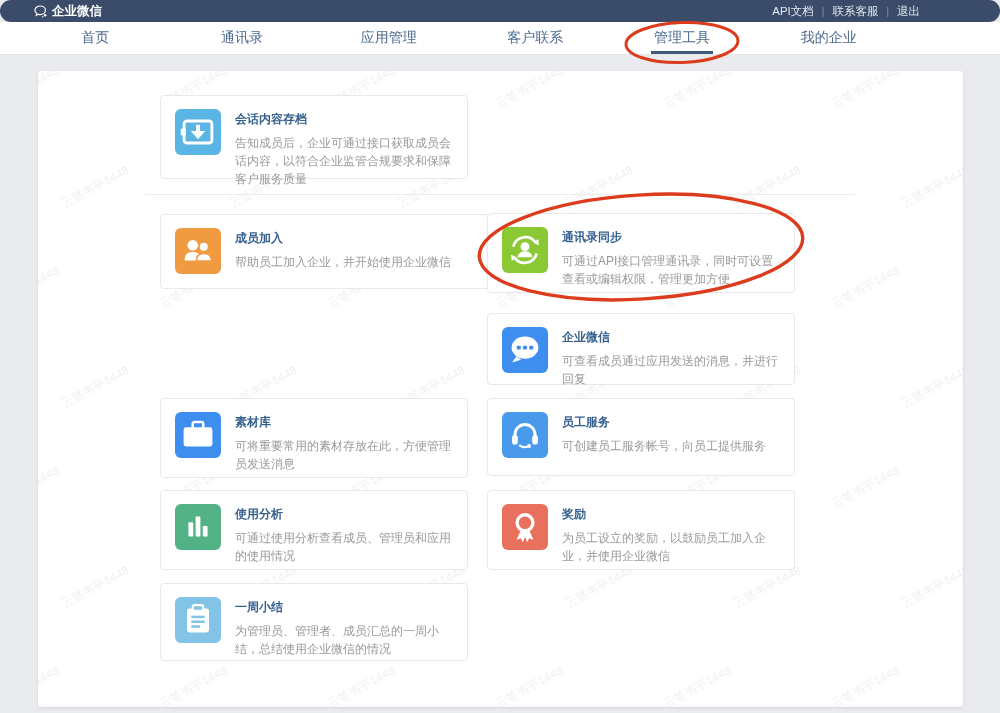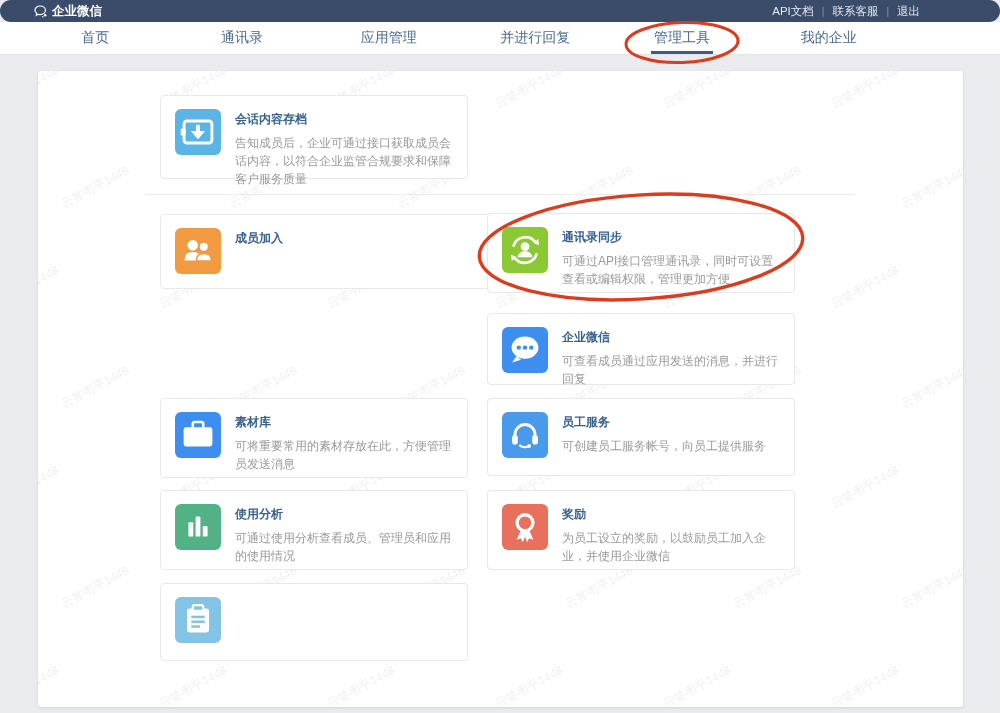--- a/index.html
+++ b/index.html
@@ -65,21 +65,21 @@
     <span class="sep">|</span>
     <span class="lnk">退出</span>
   </div>
 </div>
 
 <div class="navbar">
   <div class="nav-inner">
     <div class="nav-item">首页</div>
     <div class="nav-item">通讯录</div>
     <div class="nav-item">应用管理</div>
-    <div class="nav-item">并进行回复</div>
+    <div class="nav-item">客户联系</div>
     <div class="nav-item active">管理工具</div>
     <div class="nav-item">我的企业</div>
   </div>
 </div>
 
 <div class="panel">
   <div class="wm-layer">
       <span style="left: -50px; top: 8px;">云签韦平1448</span>
       <span style="left: 118px; top: 8px;">云签韦平1448</span>
       <span style="left: 286px; top: 8px;">云签韦平1448</span>
@@ -145,20 +145,21 @@
     <div class="card-icon" style="background-color: rgb(240, 154, 66); color: rgb(240, 154, 66);">
       <svg viewBox="0 0 48 48">
         <circle cx="18.5" cy="18" r="5.5" fill="#fff"></circle>
         <path d="M10 33 q0 -8 8.5 -8 q8.5 0 8.5 8 v1 h-17 z" fill="#fff"></path>
         <circle cx="30" cy="19.5" r="5" fill="#fff" stroke="currentColor" stroke-width="1.6"></circle>
         <path d="M22.5 34 q0 -7.5 7.5 -7.5 q8 0 8 7.5 v0.5 h-15.5 z" fill="#fff" stroke="currentColor" stroke-width="1.6"></path>
       </svg>
     </div>
     <div class="card-body">
       <div class="card-title">成员加入</div>
+      <p class="card-desc">帮助员工加入企业，并开始使用企业微信</p>
     </div>
   </div>
 
   <div class="card" style="left:449px;top:142px;width:308px;height:80px;">
     <div class="card-icon" style="background-color: rgb(139, 201, 52); color: rgb(139, 201, 52);">
       <svg viewBox="0 0 48 48">
         <path d="M34.6 15.5 A13 13 0 0 0 11.8 20.5" stroke="#fff" stroke-width="2.8" fill="none"></path>
         <path d="M13.4 32.5 A13 13 0 0 0 36.2 27.5" stroke="#fff" stroke-width="2.8" fill="none"></path>
         <path d="M33 16.8 l4.8 -4.2 .8 6.4 z" fill="#fff"></path>
         <path d="M15 31.2 l-4.8 4.2 -.8 -6.4 z" fill="#fff"></path>
@@ -249,19 +250,23 @@
   <div class="card" style="left:122px;top:512px;width:308px;height:78px;">
     <div class="card-icon" style="background-color: rgb(130, 195, 230); color: rgb(130, 195, 230);">
       <svg viewBox="0 0 48 48">
         <rect x="12.5" y="12" width="23" height="25" rx="2.5" fill="#fff"></rect>
         <rect x="18.5" y="8.5" width="11" height="6" rx="2" fill="currentColor" stroke="#fff" stroke-width="2.2"></rect>
         <rect x="17" y="19.5" width="14" height="2.6" fill="currentColor"></rect>
         <rect x="17" y="24.5" width="14" height="2.6" fill="currentColor"></rect>
         <rect x="17" y="29.5" width="9" height="2.6" fill="currentColor"></rect>
       </svg>
     </div>
+    <div class="card-body">
+      <div class="card-title">一周小结</div>
+      <p class="card-desc">为管理员、管理者、成员汇总的一周小结，总结使用企业微信的情况</p>
+    </div>
   </div>
 </div>
 
 <svg class="overlay" width="1000" height="713">
   <ellipse cx="682" cy="42.5" rx="56" ry="20" fill="none" stroke-width="3" transform="rotate(-2 682 42.5)" stroke="#dc3b1d"></ellipse>
   <ellipse cx="641" cy="247" rx="162" ry="52" fill="none" stroke-width="3.4" transform="rotate(-3.5 641 247)" stroke="#dc3b1d"></ellipse>
 </svg>
 
 </body></html>

